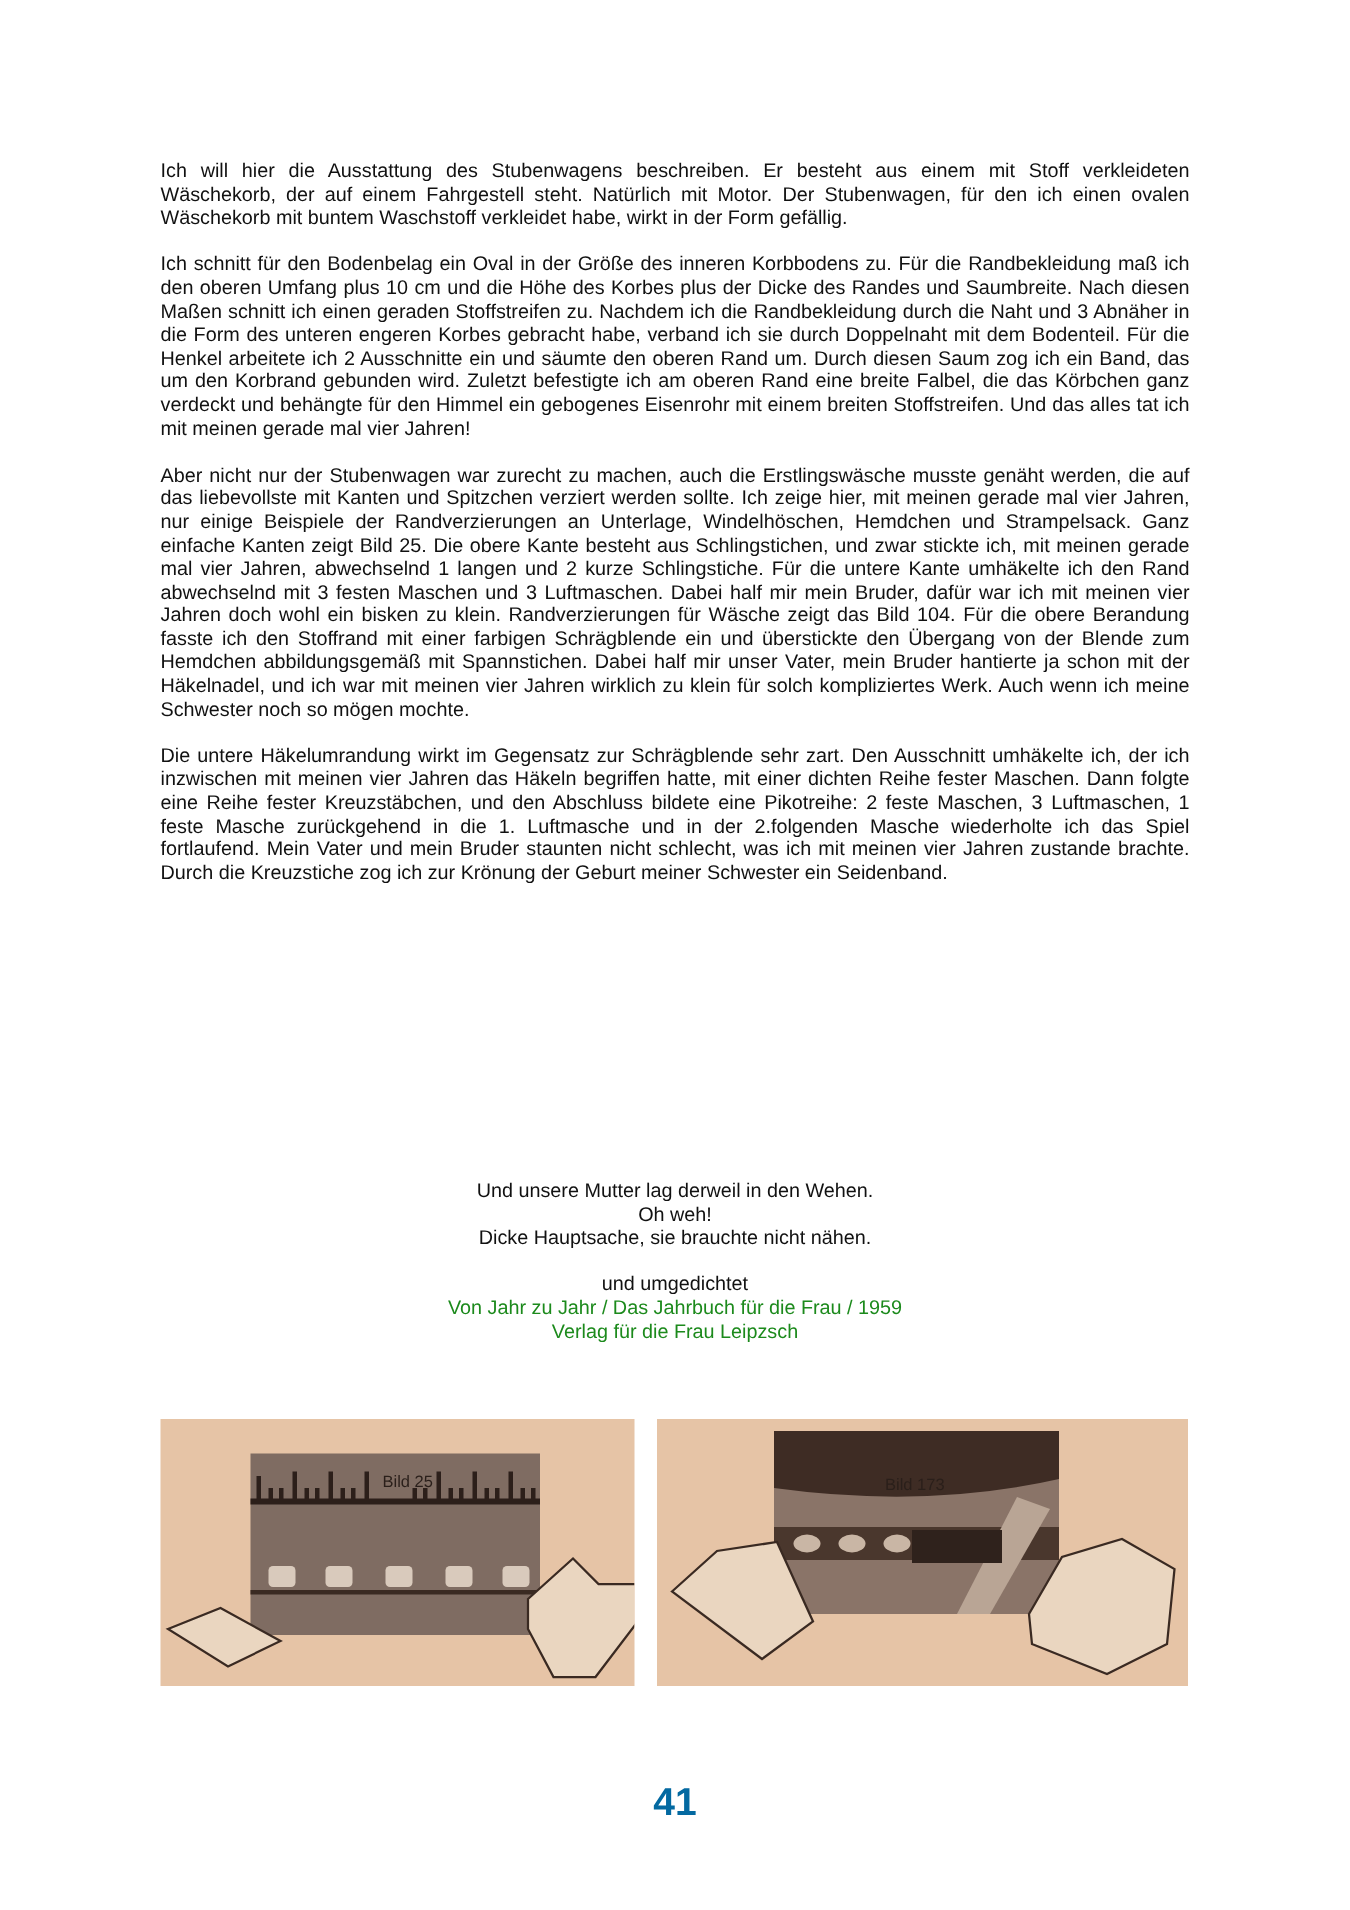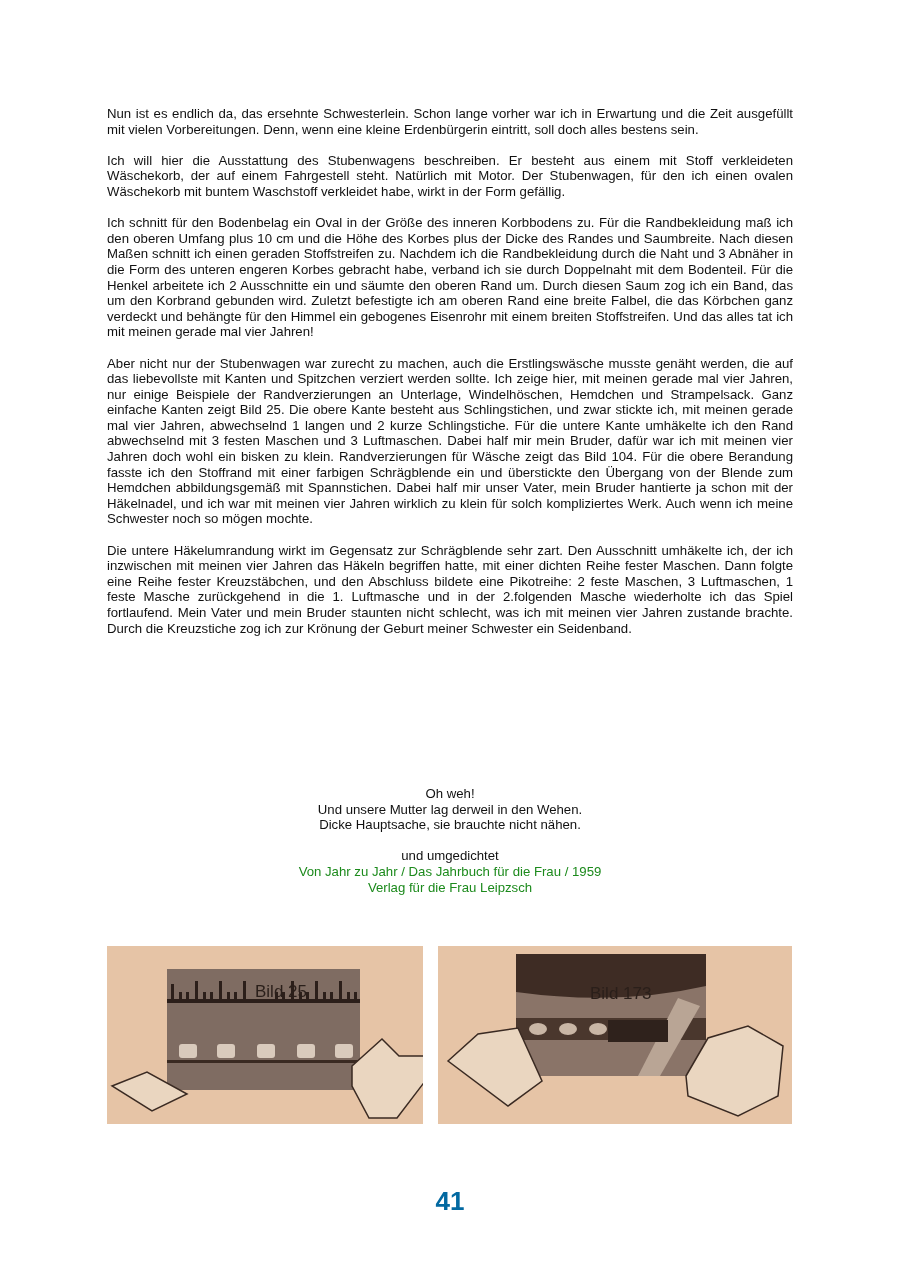--- a/index.html
+++ b/index.html
@@ -10,36 +10,35 @@
     .para { margin: 0 0 15.6px 0; text-align: justify; }
     .center-block { position: absolute; left: 150px; width: 600px; top: 786px;
                     text-align: center; font-size: 13.2px; line-height: 15.6px; }
     .center-block .gap { height: 15.6px; }
     .green { color: #1c8a1c; font-weight: normal; }
     .fig { position: absolute; top: 946px; height: 178px; background: #e6c4a6; overflow: hidden; }
     .fig-left { left: 107px; width: 316px; }
     .fig-right { left: 438px; width: 354px; }
     .page-number { position: absolute; top: 1186px; left: 0; width: 900px; text-align: center;
                    font-size: 26px; font-weight: bold; color: #0369a1; }
-    .fig-label { position: absolute; font-size: 17px; color: #2a1f1a; }
+    .fig-label { position: absolute; font-size: 11px; color: #2a1f1a; }
   </style>
 </head>
 <body>
 
 <div class="text-block">
-  <p class="para">Nun ist es endlich da, das ersehnte Schwesterlein. Schon lange vorher war ich in Erwartung und die Zeit ausgefüllt mit vielen Vorbereitungen. Denn, wenn eine kleine Erdenbürgerin eintritt, soll doch alles bestens sein.</p>
   <p class="para">Ich will hier die Ausstattung des Stubenwagens beschreiben. Er besteht aus einem mit Stoff verkleideten Wäschekorb, der auf einem Fahrgestell steht. Natürlich mit Motor. Der Stubenwagen, für den ich einen ovalen Wäschekorb mit buntem Waschstoff verkleidet habe, wirkt in der Form gefällig.</p>
   <p class="para">Ich schnitt für den Bodenbelag ein Oval in der Größe des inneren Korbbodens zu. Für die Randbekleidung maß ich den oberen Umfang plus 10 cm und die Höhe des Korbes plus der Dicke des Randes und Saumbreite. Nach diesen Maßen schnitt ich einen geraden Stoffstreifen zu. Nachdem ich die Randbekleidung durch die Naht und 3 Abnäher in die Form des unteren engeren Korbes gebracht habe, verband ich sie durch Doppelnaht mit dem Bodenteil. Für die Henkel arbeitete ich 2 Ausschnitte ein und säumte den oberen Rand um. Durch diesen Saum zog ich ein Band, das um den Korbrand gebunden wird. Zuletzt befestigte ich am oberen Rand eine breite Falbel, die das Körbchen ganz verdeckt und behängte für den Himmel ein gebogenes Eisenrohr mit einem breiten Stoffstreifen. Und das alles tat ich mit meinen gerade mal vier Jahren!</p>
   <p class="para">Aber nicht nur der Stubenwagen war zurecht zu machen, auch die Erstlingswäsche musste genäht werden, die auf das liebevollste mit Kanten und Spitzchen verziert werden sollte. Ich zeige hier, mit meinen gerade mal vier Jahren, nur einige Beispiele der Randverzierungen an Unterlage, Windelhöschen, Hemdchen und Strampelsack. Ganz einfache Kanten zeigt Bild 25. Die obere Kante besteht aus  Schlingstichen, und zwar stickte ich, mit meinen gerade mal vier Jahren, abwechselnd 1 langen und 2 kurze Schlingstiche. Für die untere Kante umhäkelte ich den Rand abwechselnd mit 3 festen Maschen und 3 Luftmaschen. Dabei half mir mein Bruder, dafür war ich mit meinen vier Jahren doch wohl ein bisken zu klein. Randverzierungen für Wäsche zeigt das Bild 104. Für die obere Berandung fasste ich den Stoffrand mit einer farbigen Schrägblende ein und überstickte den Übergang von der Blende zum Hemdchen abbildungsgemäß mit Spannstichen. Dabei half mir unser Vater, mein Bruder hantierte ja schon mit der Häkelnadel, und ich war mit meinen vier Jahren wirklich zu klein für solch kompliziertes Werk. Auch wenn ich meine Schwester noch so mögen mochte.</p>
   <p class="para">Die untere Häkelumrandung wirkt im Gegensatz zur Schrägblende sehr zart. Den Ausschnitt umhäkelte ich, der ich inzwischen mit meinen vier Jahren das Häkeln begriffen hatte, mit einer dichten Reihe fester Maschen. Dann folgte eine Reihe fester Kreuzstäbchen, und den Abschluss bildete eine Pikotreihe: 2 feste Maschen, 3 Luftmaschen, 1 feste Masche zurückgehend in die 1. Luftmasche und in der 2.folgenden Masche wiederholte ich das Spiel fortlaufend. Mein Vater und mein Bruder staunten nicht schlecht, was ich mit meinen vier Jahren zustande brachte. Durch die Kreuzstiche zog ich zur Krönung der Geburt meiner Schwester ein Seidenband.</p>
 </div>
 
 <div class="center-block">
+  <div>Und unsere Mutter lag derweil in den Wehen.</div>
   <div>Oh weh!</div>
-  <div>Und unsere Mutter lag derweil in den Wehen.</div>
   <div>Dicke Hauptsache, sie brauchte nicht nähen.</div>
   <div class="gap"></div>
   <div>und umgedichtet</div>
   <div class="green" style="color: rgb(28, 138, 28);">Von Jahr zu Jahr / Das Jahrbuch für die Frau / 1959</div>
   <div class="green" style="color: rgb(28, 138, 28); text-align: center;">Verlag für die Frau Leipzsch</div>
 </div>
 
 <div class="fig fig-left">
   <svg width="316" height="178" viewBox="0 0 316 178">
     <rect x="60" y="23" width="193" height="121" fill="#7f6c62"></rect>

